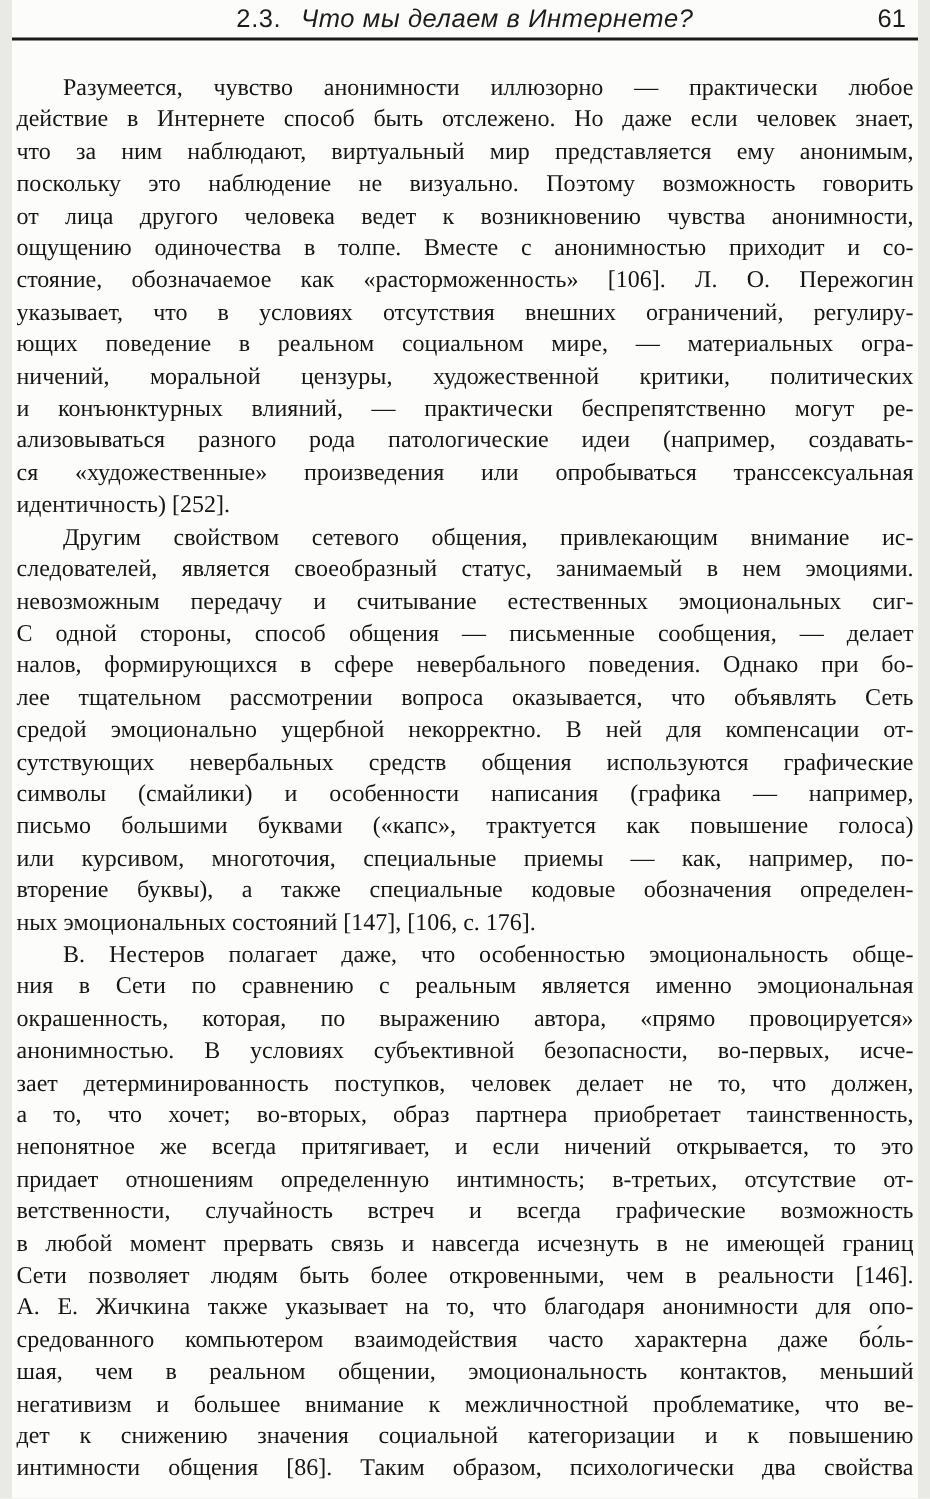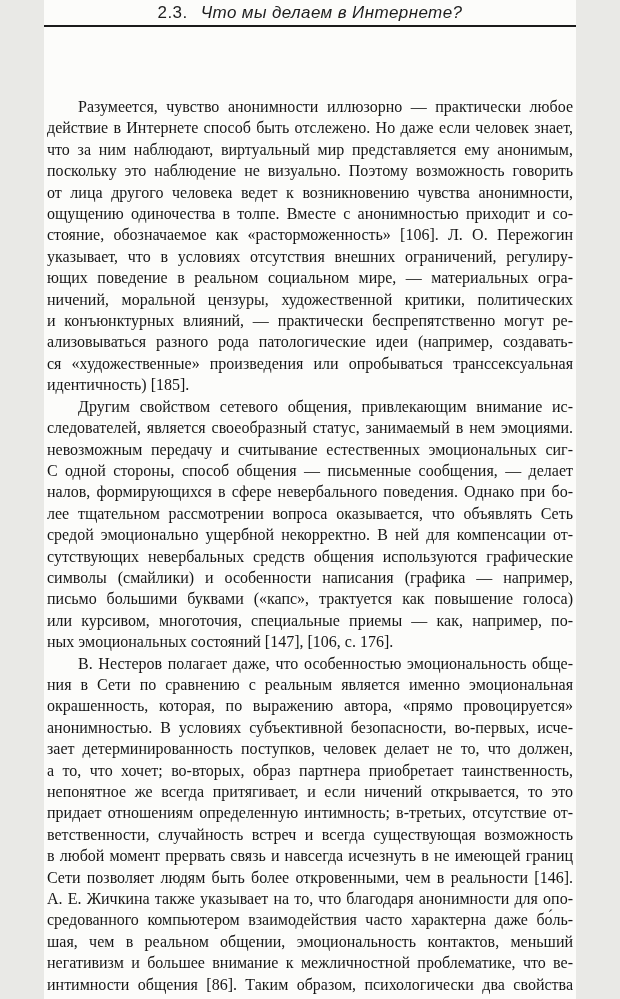--- a/index.html
+++ b/index.html
@@ -2,21 +2,21 @@
 <html><head>
 <meta charset="utf-8">
 <style>
   html, body {
     margin: 0;
     padding: 0;
     background: #e9e9e6;
   }
   .page {
     position: relative;
-    width: 532px;
+    width: 604px;
     height: 999px;
     margin: 0 auto;
     background: #fcfcfa;
     color: #161616;
     box-sizing: border-box;
     overflow: hidden;
   }
   .header {
     display: grid;
     grid-template-columns: 1fr auto 1fr;
@@ -46,85 +46,87 @@
   }
   .rule {
     border-top: 2.6px solid #1b1b1b;
     margin-top: 3px;
   }
   .body-text {
     padding: 21px 3px 0 3px;
     font-family: "Liberation Serif", serif;
     font-size: 16px;
     line-height: 21.4px;
-    margin-top: 48px;
   }
   .paragraph { margin: 0; }
   .ln {
     text-align: justify;
     text-align-last: justify;
   }
   .ln.indent { text-indent: 31px; }
   .ln.endline { text-align-last: left; }
 </style>
 </head>
 <body>
 
 <div class="page">
   <div class="header">
     <div></div>
     <div class="h-title">
       <span class="h-num">2.3.</span>
       <span class="h-it">Что мы делаем в Интернете?</span>
     </div>
+    <div class="h-page">61</div>
   </div>
   <div class="rule"></div>
   <div class="body-text" id="text-body">
       <div class="paragraph">
         <div class="ln indent">Разумеется, чувство анонимности иллюзорно — практически любое</div>
         <div class="ln">действие в Интернете способ быть отслежено. Но даже если человек знает,</div>
         <div class="ln">что за ним наблюдают, виртуальный мир представляется ему анонимым,</div>
         <div class="ln">поскольку это наблюдение не визуально. Поэтому возможность говорить</div>
         <div class="ln">от лица другого человека ведет к возникновению чувства анонимности,</div>
         <div class="ln">ощущению одиночества в толпе. Вместе с анонимностью приходит и со-</div>
         <div class="ln">стояние, обозначаемое как «расторможенность» [106]. Л. О. Пережогин</div>
         <div class="ln">указывает, что в условиях отсутствия внешних ограничений, регулиру-</div>
         <div class="ln">ющих поведение в реальном социальном мире, — материальных огра-</div>
         <div class="ln">ничений, моральной цензуры, художественной критики, политических</div>
         <div class="ln">и конъюнктурных влияний, — практически беспрепятственно могут ре-</div>
         <div class="ln">ализовываться разного рода патологические идеи (например, создавать-</div>
         <div class="ln">ся «художественные» произведения или опробываться транссексуальная</div>
-        <div class="ln endline">идентичность) [185].</div>
+        <div class="ln endline">идентичность) [252].</div>
       </div>
       <div class="paragraph">
         <div class="ln indent">Другим свойством сетевого общения, привлекающим внимание ис-</div>
         <div class="ln">следователей, является своеобразный статус, занимаемый в нем эмоциями.</div>
         <div class="ln">невозможным передачу и считывание естественных эмоциональных сиг-</div>
         <div class="ln">С одной стороны, способ общения — письменные сообщения, — делает</div>
         <div class="ln">налов, формирующихся в сфере невербального поведения. Однако при бо-</div>
         <div class="ln">лее тщательном рассмотрении вопроса оказывается, что объявлять Сеть</div>
         <div class="ln">средой эмоционально ущербной некорректно. В ней для компенсации от-</div>
         <div class="ln">сутствующих невербальных средств общения используются графические</div>
         <div class="ln">символы (смайлики) и особенности написания (графика — например,</div>
         <div class="ln">письмо большими буквами («капс», трактуется как повышение голоса)</div>
         <div class="ln">или курсивом, многоточия, специальные приемы — как, например, по-</div>
+        <div class="ln">вторение буквы), а также специальные кодовые обозначения определен-</div>
         <div class="ln endline">ных эмоциональных состояний [147], [106, с. 176].</div>
       </div>
       <div class="paragraph">
         <div class="ln indent">В. Нестеров полагает даже, что особенностью эмоциональность обще-</div>
         <div class="ln">ния в Сети по сравнению с реальным является именно эмоциональная</div>
         <div class="ln">окрашенность, которая, по выражению автора, «прямо провоцируется»</div>
         <div class="ln">анонимностью. В условиях субъективной безопасности, во-первых, исче-</div>
         <div class="ln">зает детерминированность поступков, человек делает не то, что должен,</div>
         <div class="ln">а то, что хочет; во-вторых, образ партнера приобретает таинственность,</div>
         <div class="ln">непонятное же всегда притягивает, и если ничений открывается, то это</div>
         <div class="ln">придает отношениям определенную интимность; в-третьих, отсутствие от-</div>
-        <div class="ln">ветственности, случайность встреч и всегда существующая возможность</div>
+        <div class="ln">ветственности, случайность встреч и всегда графические возможность</div>
         <div class="ln">в любой момент прервать связь и навсегда исчезнуть в не имеющей границ</div>
         <div class="ln">Сети позволяет людям быть более откровенными, чем в реальности [146].</div>
         <div class="ln">А. Е. Жичкина также указывает на то, что благодаря анонимности для опо-</div>
         <div class="ln">средованного компьютером взаимодействия часто характерна даже бо́ль-</div>
         <div class="ln">шая, чем в реальном общении, эмоциональность контактов, меньший</div>
         <div class="ln">негативизм и большее внимание к межличностной проблематике, что ве-</div>
+        <div class="ln">дет к снижению значения социальной категоризации и к повышению</div>
         <div class="ln">интимности общения [86]. Таким образом, психологически два свойства</div>
       </div>
     </div>
 </div>
 
 </body></html>

